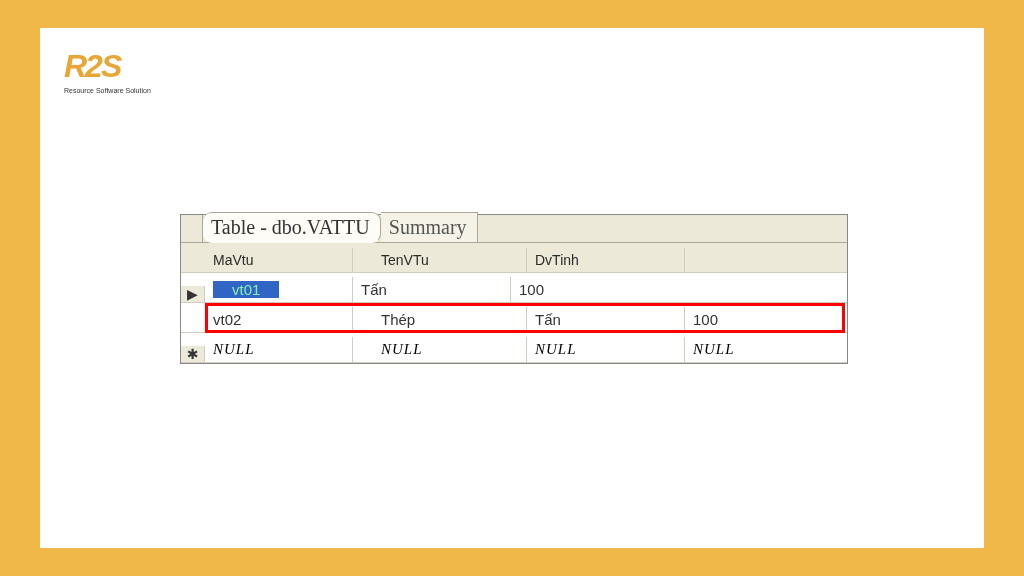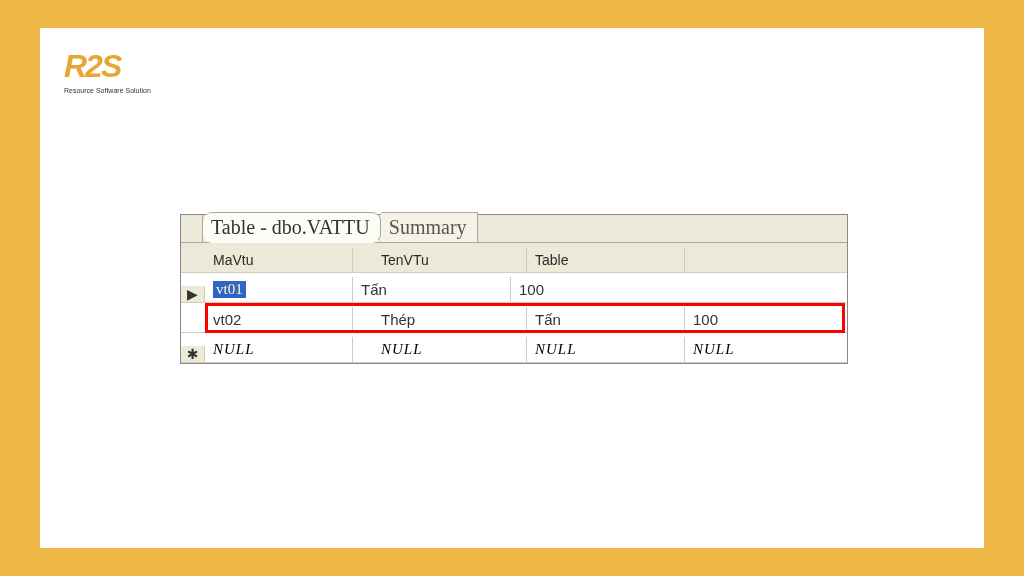--- a/index.html
+++ b/index.html
@@ -126,24 +126,23 @@
     .cell.c1 { width: 148px; }
     .cell.c2 { width: 154px; margin-left: 20px; }
     .cell.c3 { width: 158px; }
     .cell.c4 { flex: 1; border-right: none; }
     .header .cell {
       background: #ece9d8;
       position: relative;
     }
     .cell-selected {
       background: #3165c5;
-      color: #fef9c3;
-      padding: 0 3px;
+      color: #86efac;
+      padding: 0 19px;
       display: inline-block;
-      font-family: Liberation Serif, serif;
     }
     .null {
       font-style: italic;
       font-family: "Times New Roman", serif;
       color: #000000;
       letter-spacing: 1px;
     }
     .highlight-row {
       position: absolute;
       border: 3px solid #ff0000;
@@ -180,21 +179,21 @@
 
         <div class="grid-row header">
           <div class="row-marker"></div>
           <div class="cell c1">
               <span>MaVtu</span>
             </div>
           <div class="cell c2">
               <span>TenVTu</span>
             </div>
           <div class="cell c3">
-              <span>Table</span>
+              <span>DvTinh</span>
             </div>
         </div>
 
         <div class="grid-row data">
           <div class="row-marker">▶</div>
           <div class="cell c1">
               <span class="cell-selected">vt01</span>
             </div>
           <div class="cell c3">
               <span>Tấn</span>

